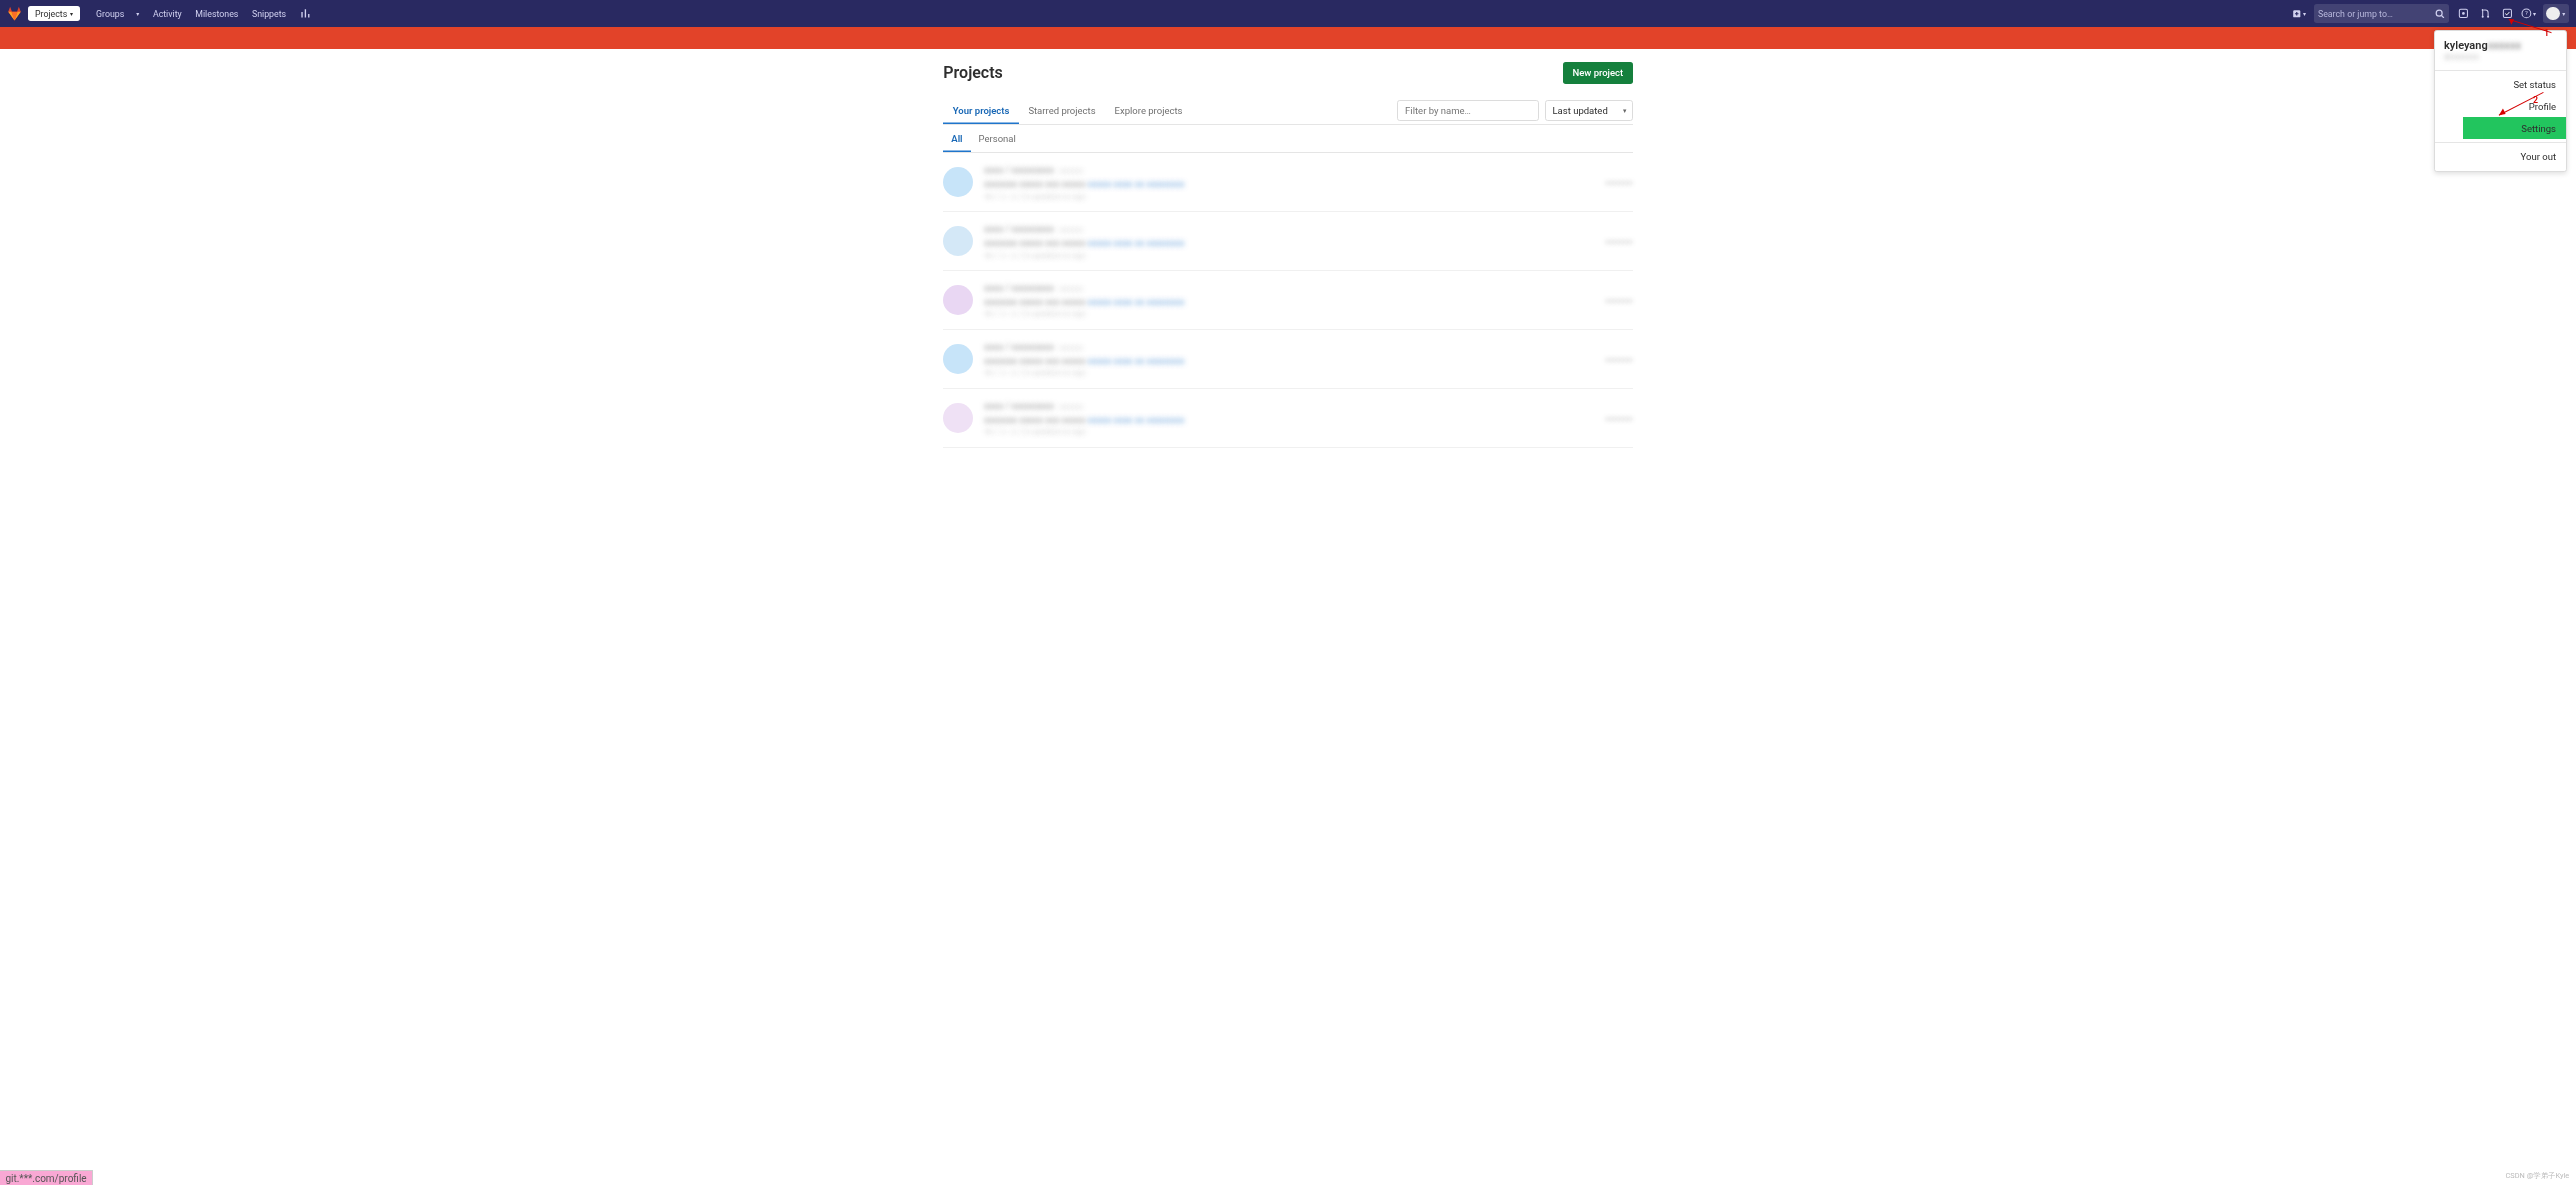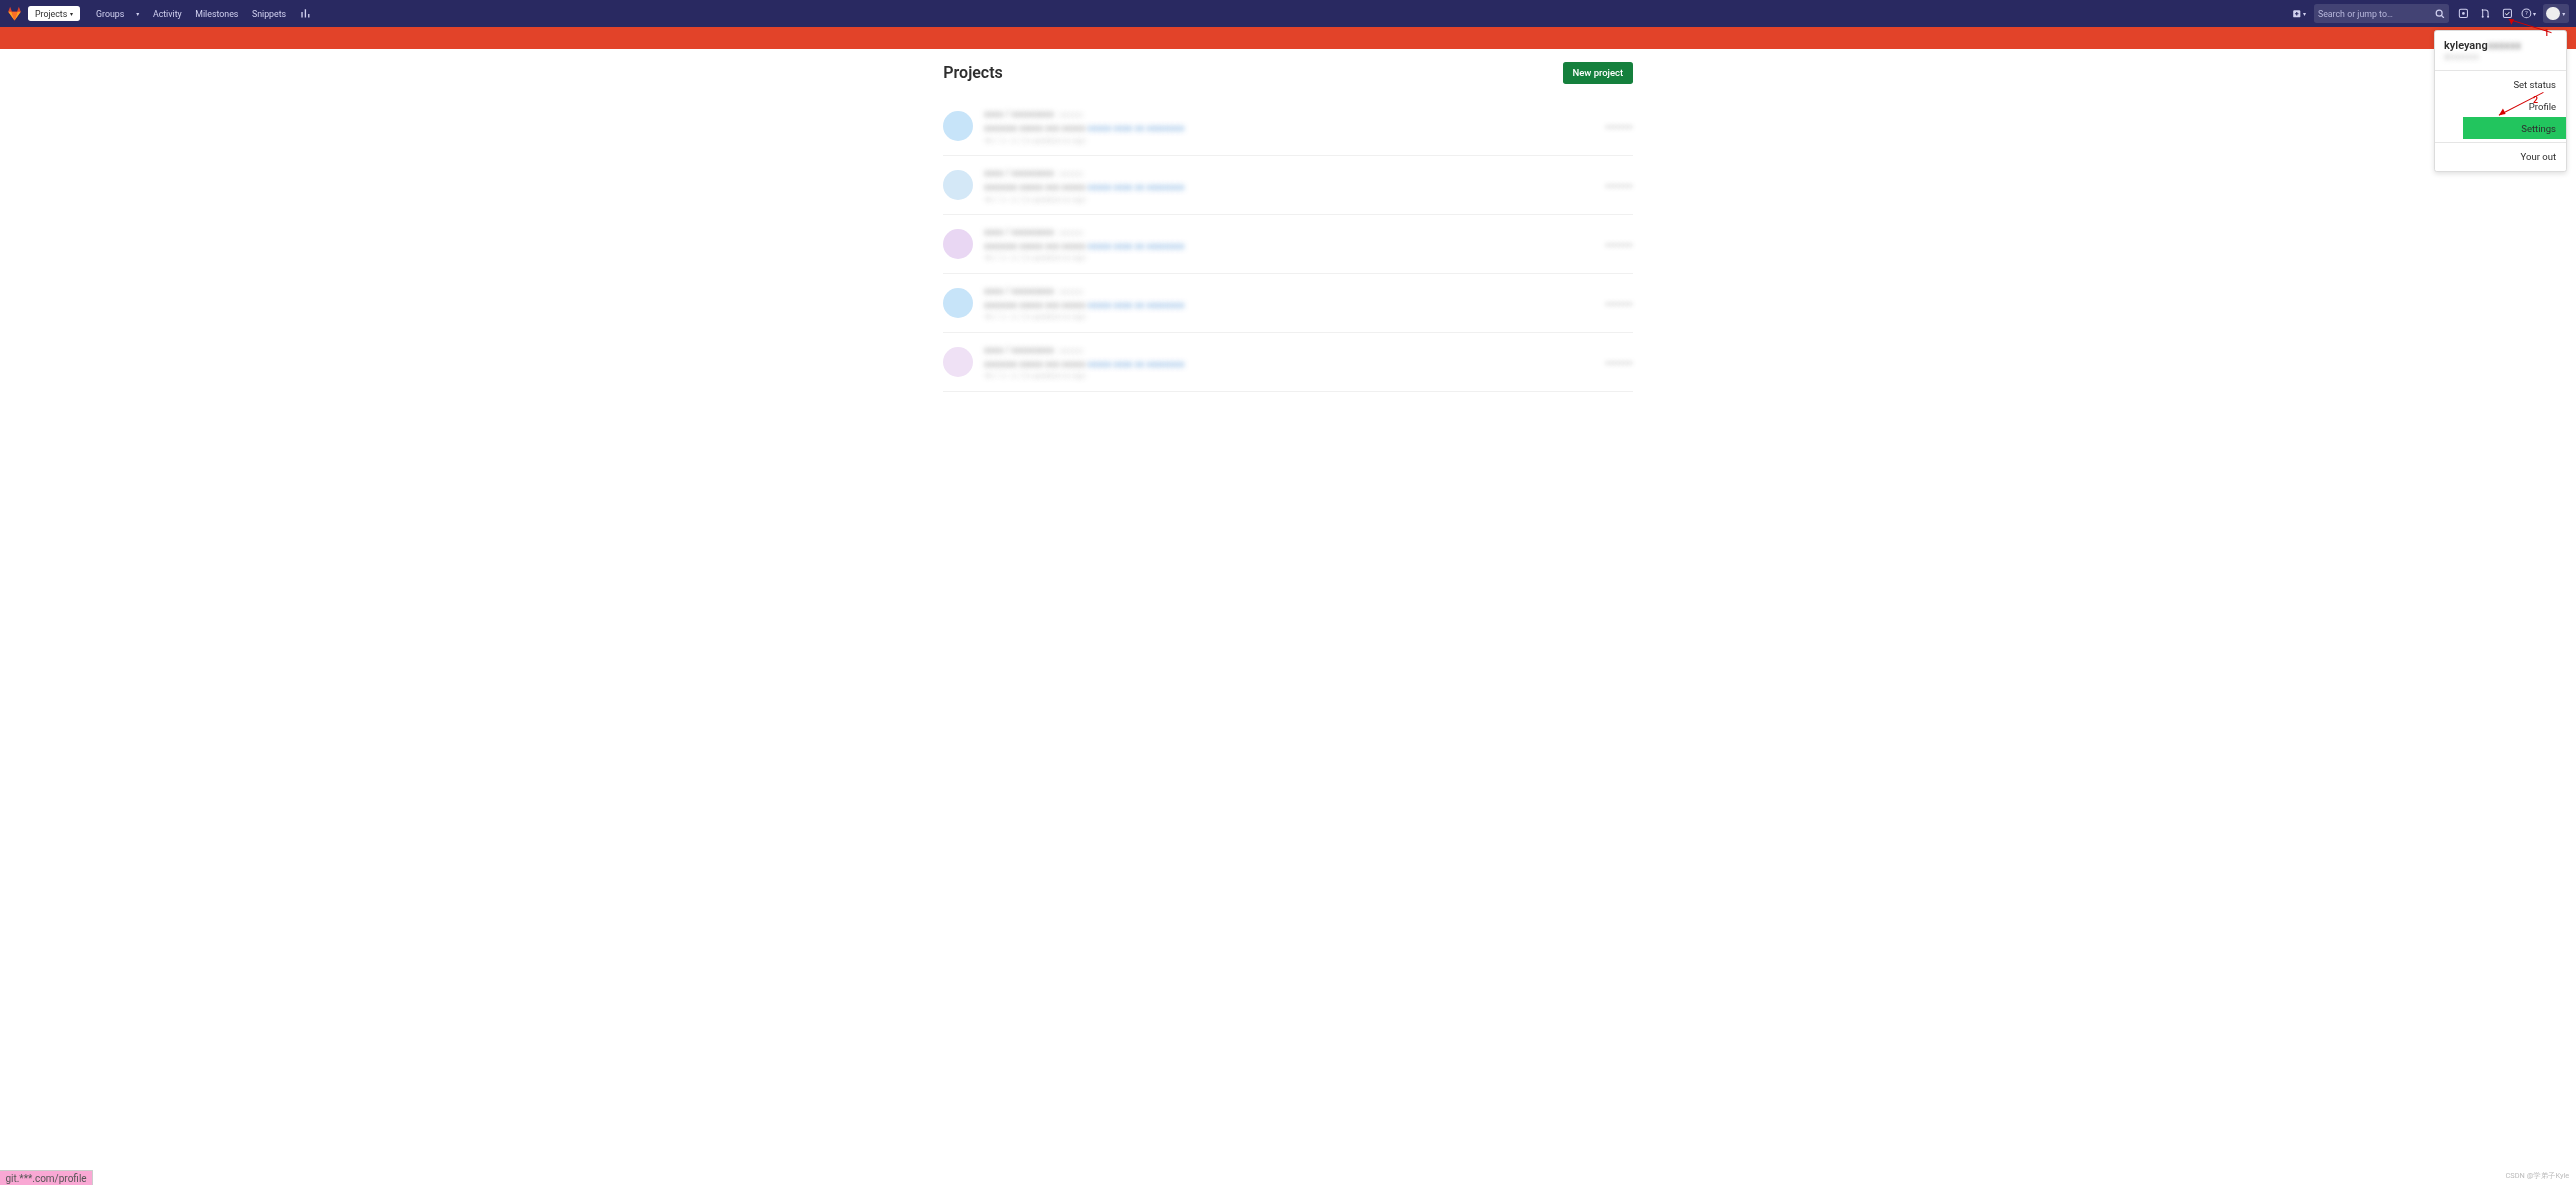--- a/index.html
+++ b/index.html
@@ -364,21 +364,37 @@
 </div>
 
 <div class="banner"></div>
 
 <div class="container">
   <div class="page-header">
     <h1>Projects</h1>
     <button class="btn-green">New project</button>
   </div>
 
-
+  <div class="tabs-row">
+    <div class="tabs-main">
+      <div class="tab active">Your projects</div>
+      <div class="tab">Starred projects</div>
+      <div class="tab">Explore projects</div>
+    </div>
+    <input class="filter-input" placeholder="Filter by name…" style="">
+    <div class="sort-dropdown">
+      <span>Last updated</span>
+      <span class="chev">▾</span>
+    </div>
+  </div>
+
+  <div class="subtabs">
+    <div class="subtab active">All</div>
+    <div class="subtab">Personal</div>
+  </div>
 
   <div id="project-list">
       <div class="project-row">
         <div class="project-avatar pa-blue"></div>
         <div class="project-body">
           <div class="project-title-row">
             <span class="blur-text">xxxx / xxxxxxxxx</span>
             <span class="blur-light">xxxxxx</span>
           </div>
           <div class="project-meta"><span class="blur-text">xxxxxxx xxxxx xxx xxxxx</span> <span class="blur-link">xxxxx xxxx xx xxxxxxxx</span></div>

